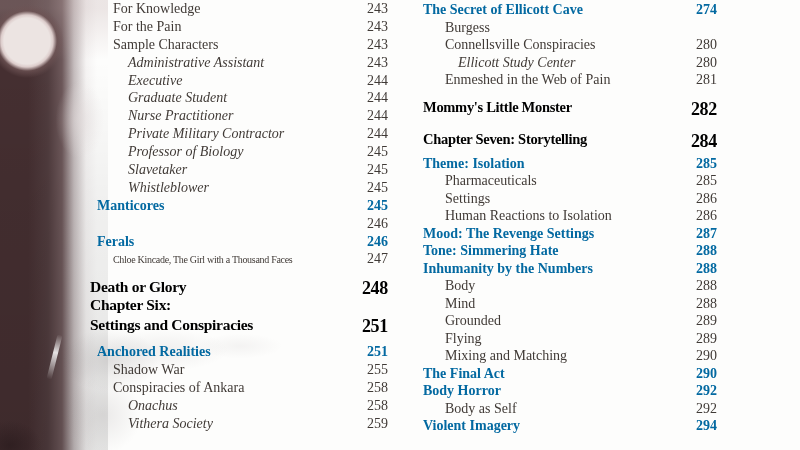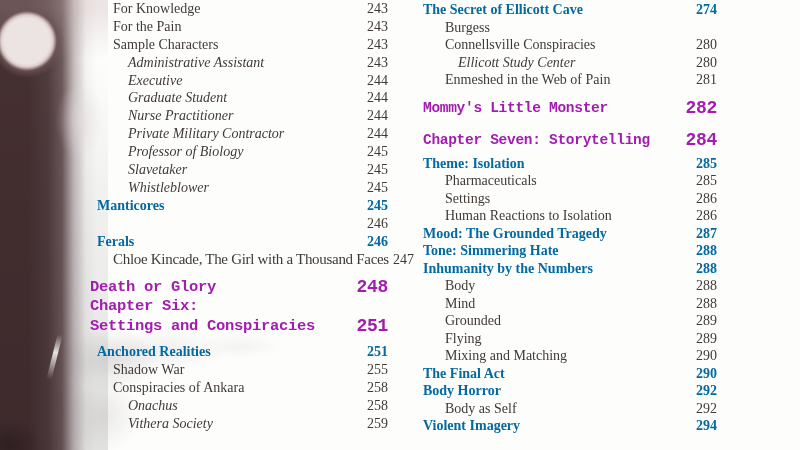--- a/index.html
+++ b/index.html
@@ -42,26 +42,26 @@
     font-size:14px; color:#403a36;
   }
   .row .lbl{ white-space:nowrap; padding-left:var(--ind,0); }
   .row .fill{ flex:1; min-width:4px; }
   .row .pg{ text-align:right; white-space:nowrap; }
   .lv0{ --ind:var(--i0); }
   .lv1{ --ind:var(--i1); }
   .lv2{ --ind:var(--i2); }
   .b .lbl, .b .pg{ font-weight:700; color:#0369a1; }
   .i .lbl{ font-style:italic; }
-  .s .lbl{ font-size:15px; letter-spacing:-0.3px; }
+  .s .lbl{ font-size:10px; letter-spacing:-0.3px; }
   
   .h{
-    display:flex; align-items:center;
-    font-family:Liberation Mono, monospace; font-weight:700;
-    color:#a21caf; letter-spacing:-0.3px;
+    display:flex; align-items:flex-start;
+    font-family:Liberation Serif, serif; font-weight:700;
+    color:#000000; letter-spacing:-0.3px;
   }
   .h .lbl{ white-space:nowrap; }
   .h .fill{ flex:1; }
   .h .pg{ font-size:18px; }
   .h1-left { margin-top:9px;  height:18px; font-size:15.5px; }
   .h2a-left{ height:20px; font-size:15.5px; }
   .h2b-left{ height:20px; font-size:15.5px; }
   .h1-right{ margin-top:9px;  height:18px; font-size:14.5px; }
   .h2-right{ margin-top:14px; height:18px; font-size:14.5px; }
   #l-top   { padding-top:1px; --rh:17.9px; }
@@ -262,21 +262,21 @@
           <span class="lbl">Settings</span>
           <span class="fill"></span>
           <span class="pg">286</span>
         </div>
         <div class="row lv1">
           <span class="lbl">Human Reactions to Isolation</span>
           <span class="fill"></span>
           <span class="pg">286</span>
         </div>
         <div class="row lv0 b">
-          <span class="lbl">Mood: The Grounded Tragedy</span>
+          <span class="lbl">Mood: The Revenge Settings</span>
           <span class="fill"></span>
           <span class="pg">287</span>
         </div>
         <div class="row lv0 b">
           <span class="lbl">Tone: Simmering Hate</span>
           <span class="fill"></span>
           <span class="pg">288</span>
         </div>
         <div class="row lv0 b">
           <span class="lbl">Inhumanity by the Numbers</span>

